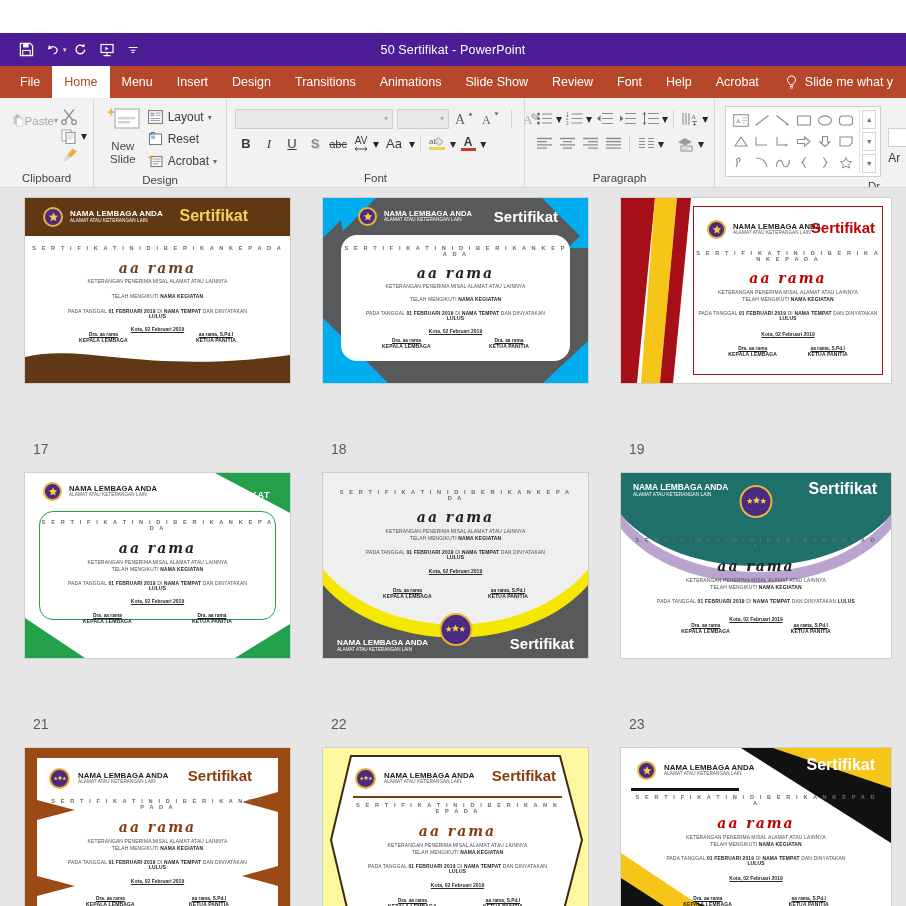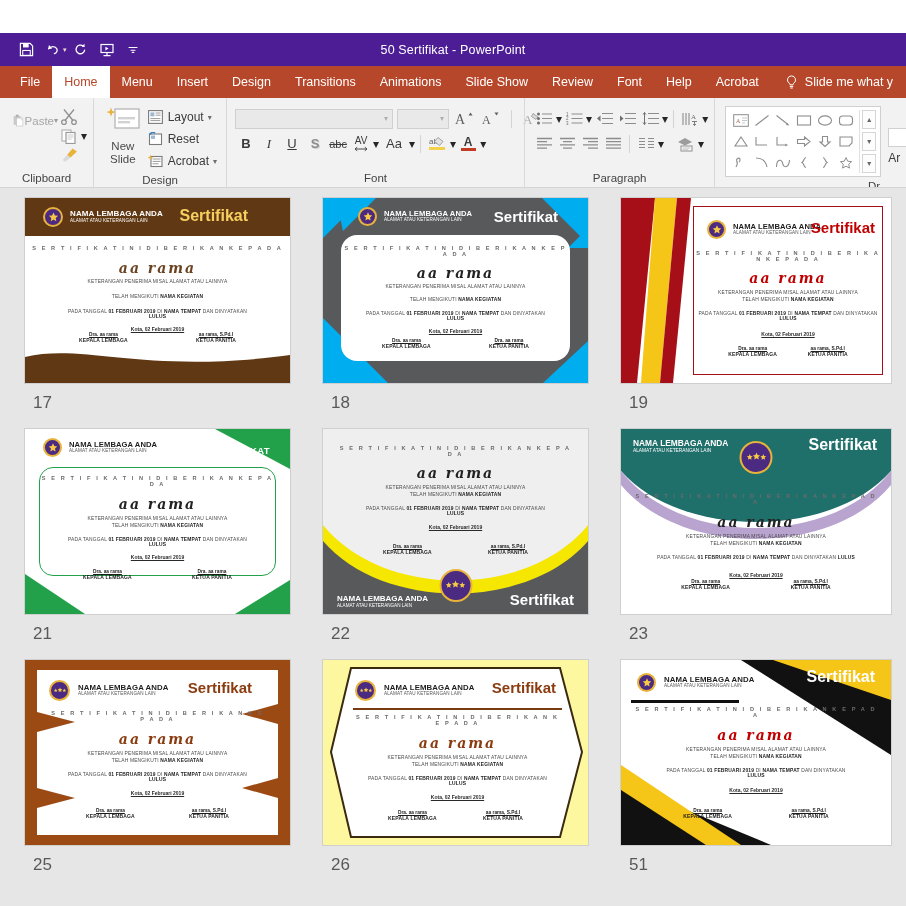--- a/index.html
+++ b/index.html
@@ -133,21 +133,21 @@
     column-gap:33px;
     row-gap:0;
     padding:10px 0 0 25px;
   }
   .cell { }
   .thumbwrap {
     width:265px; height:185px; position:relative;
     background:#ffffff; box-shadow:0 0 0 1px #cfcfcf;
   }
   .cell.wide .thumbwrap { width:270px; }
-  .slidenum { font-size:17px; color:#595959; padding:10px 0 16px 8px; }
+  .slidenum { font-size:14px; color:#595959; padding:10px 0 16px 8px;margin-top:48px; }
 
   
   .cert { position:absolute; inset:0; overflow:hidden; }
 
   .logo { border-radius:50%; background:#4b2a82; border:2px solid #e8b33a;
           display:flex; align-items:center; justify-content:center; color:#f5c944; }
   .org { line-height:1.05; }
   .org .o1 { font-weight:bold; letter-spacing:.1px; }
   .org .o2 { font-size:4.6px; letter-spacing:.1px; }
   .sertifikat-word { font-weight:bold; }

